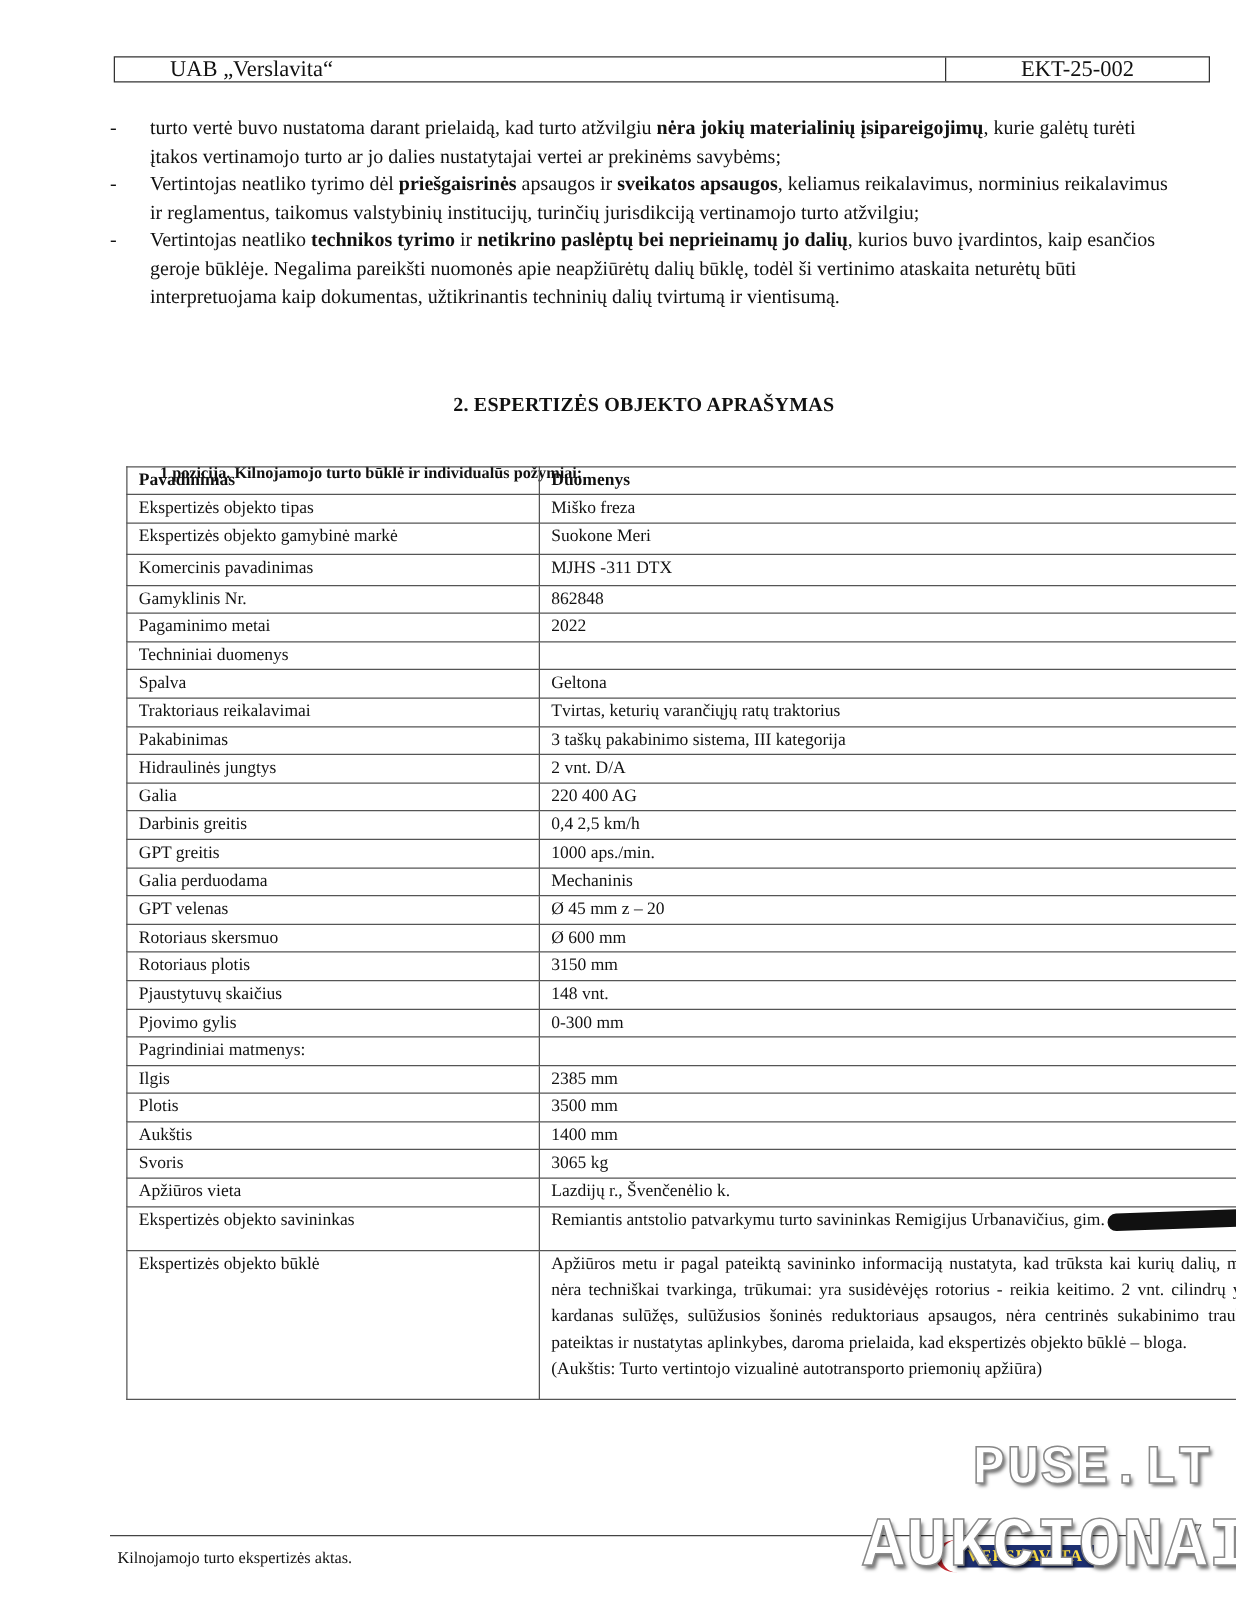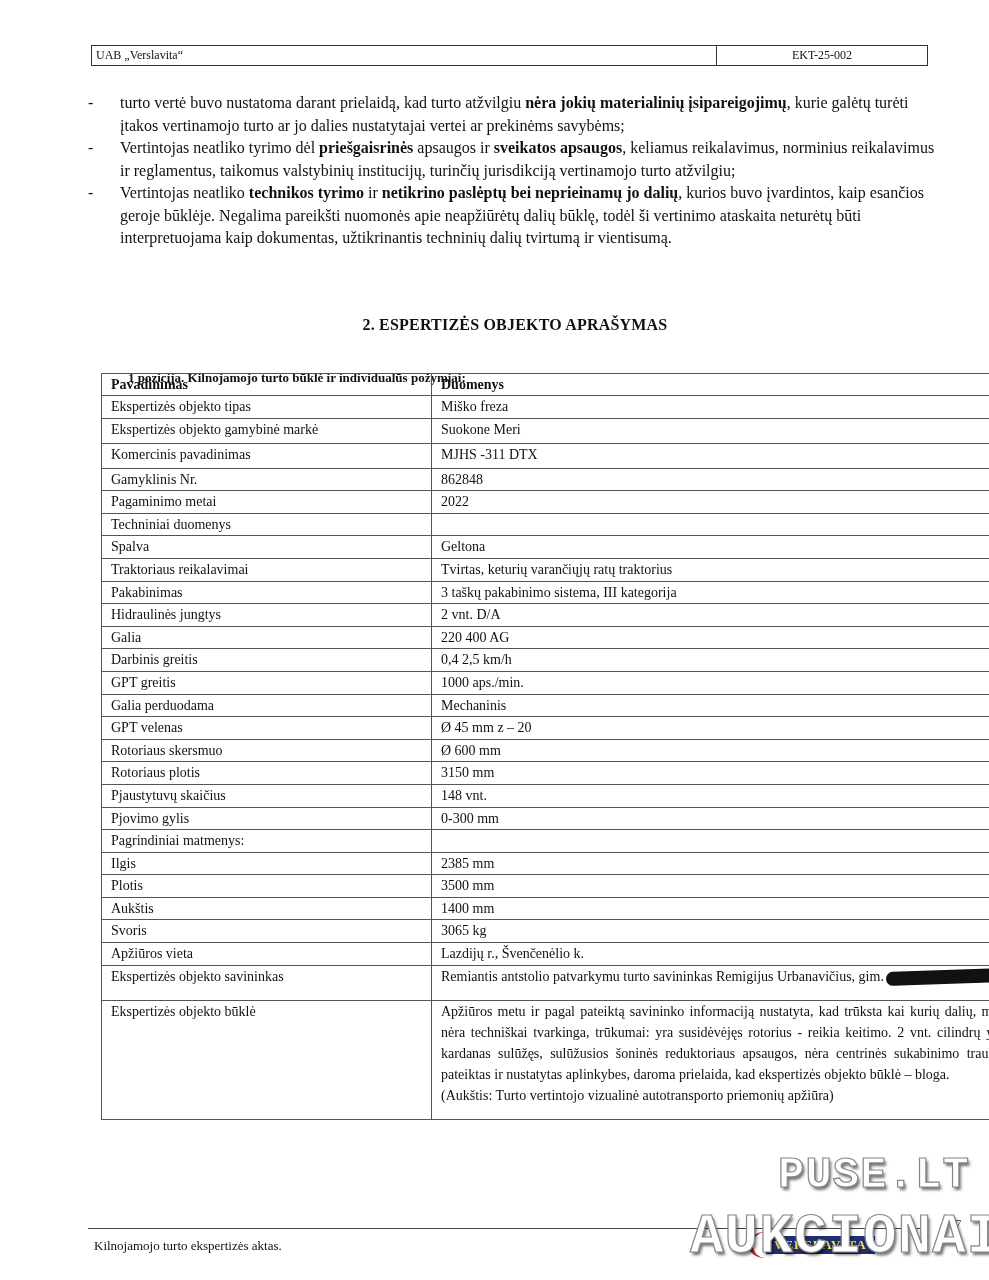--- a/index.html
+++ b/index.html
@@ -1,20 +1,20 @@
 <!DOCTYPE html>
 <html><head>
 <meta charset="utf-8">
 <style>
   html, body { margin: 0; padding: 0; background: #ffffff; }
   body { width: 989px; height: 1280px; position: relative; overflow: hidden;
          font-family: "Liberation Serif", "DejaVu Serif", serif; color: #111; }
 
   .header-box { position: absolute; left: 91px; top: 45px; width: 835px; height: 19px;
-                border: 1px solid #333; display: flex; font-size: 12px; }
+                border: 1px solid #333; display: flex; font-size: 18px; padding-left: 40px; }
   .header-left { flex: 0 0 620px; border-right: 1px solid #333; padding-left: 4px; line-height: 19px; }
   .header-right { flex: 1; text-align: center; line-height: 19px; }
 
   .bullets { position: absolute; left: 88px; top: 92px; width: 855px; font-size: 16px; line-height: 22.5px; }
   .bullet { display: flex; margin-bottom: 0; }
   .bullet .dash { flex: 0 0 32px; }
   .bullet .btext { flex: 1; }
   .bullet b { font-weight: bold; }
 
   .section-title { position: absolute; left: 0; width: 1030px; top: 316px; text-align: center;

